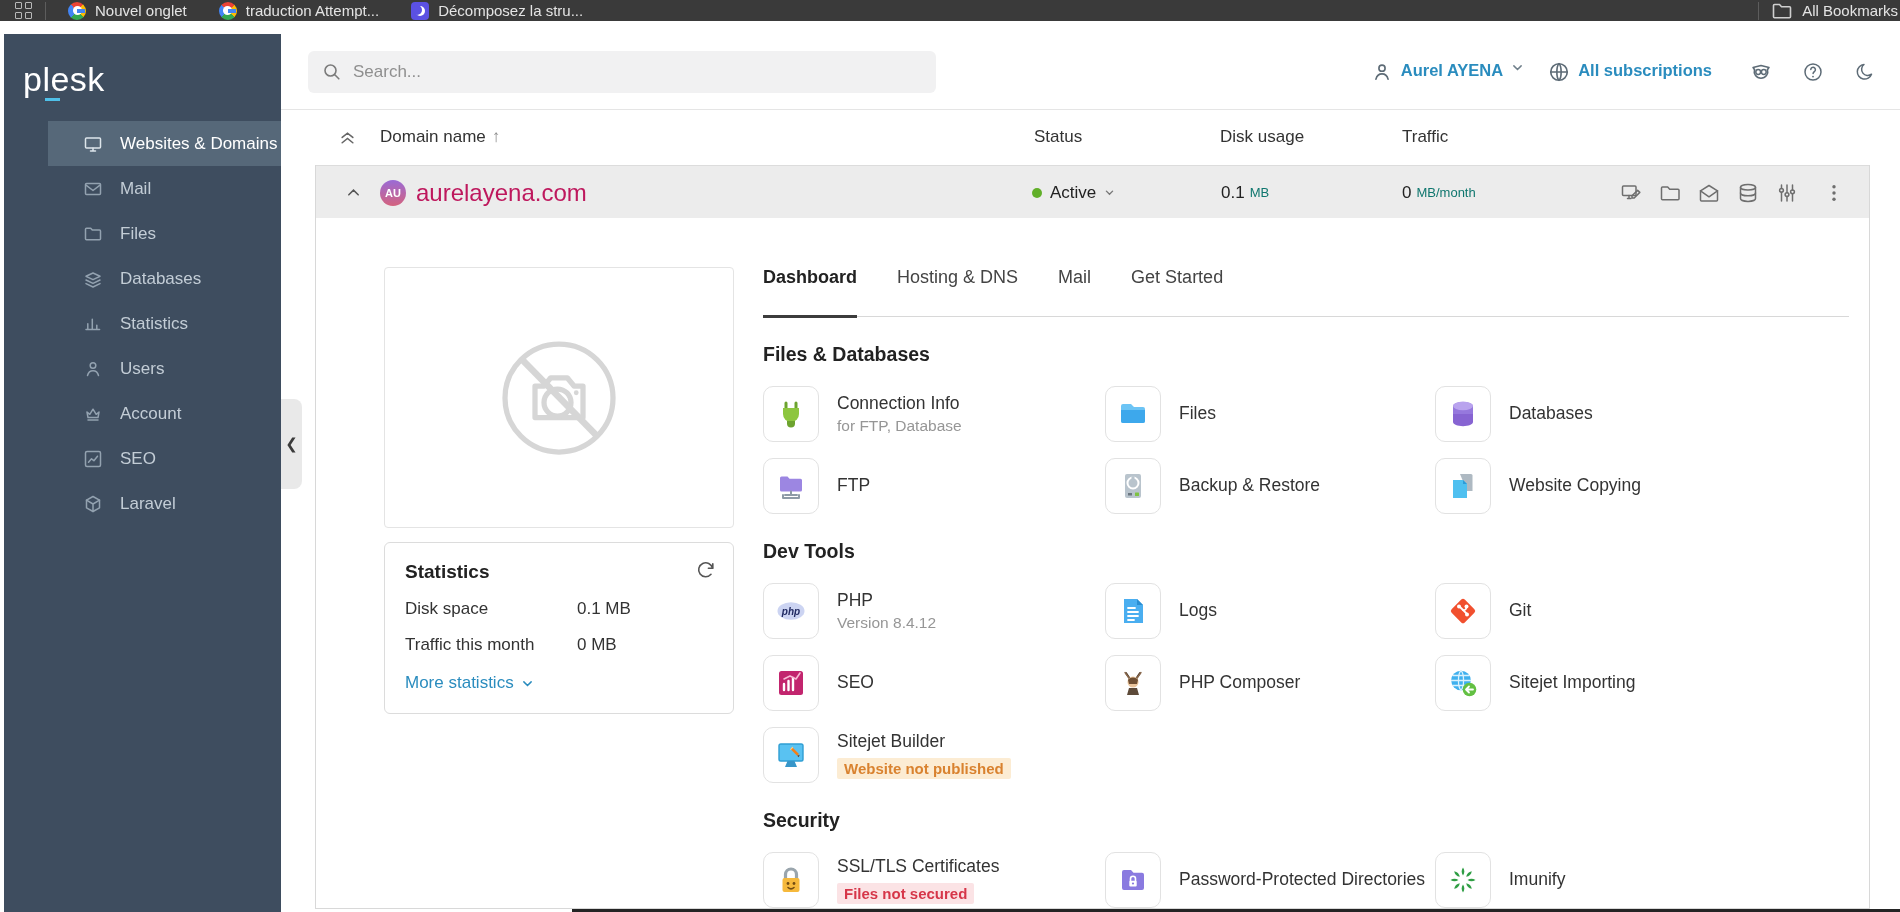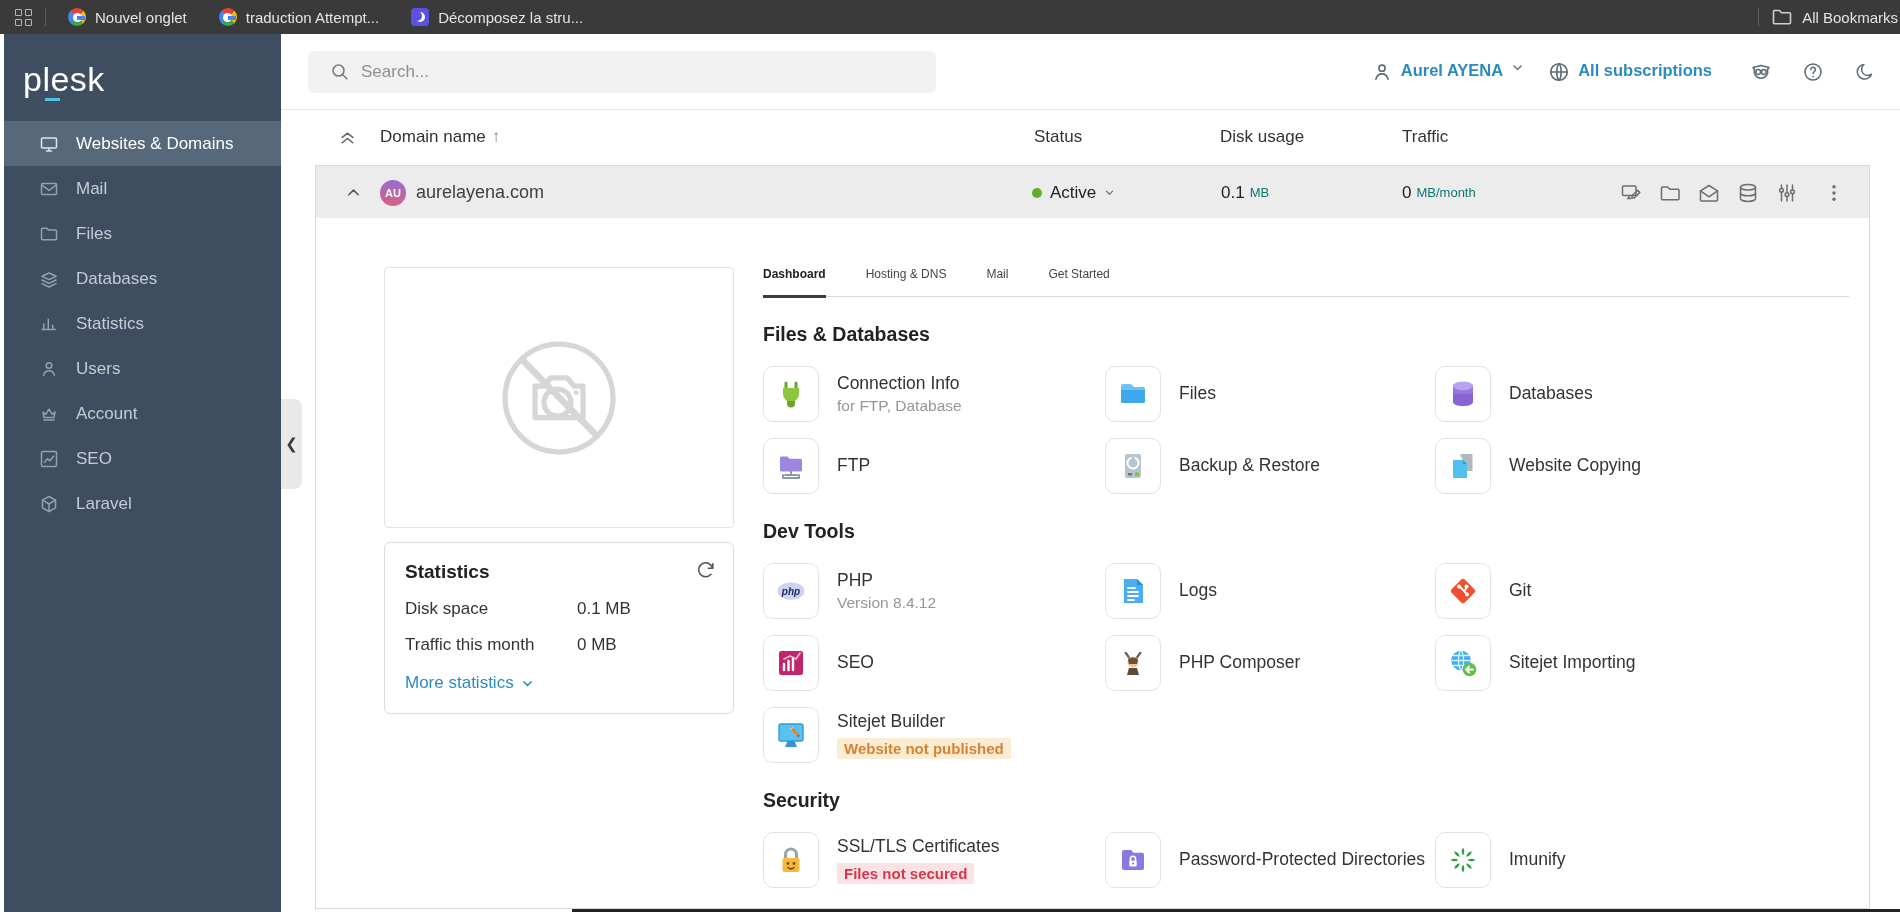--- a/index.html
+++ b/index.html
@@ -1,71 +1,71 @@
 <!DOCTYPE html>
 <html><head>
 <meta charset="utf-8">
 <style>
   * { margin:0; padding:0; box-sizing:border-box; }
   html,body { width:1900px; height:912px; overflow:hidden; font-family:"Liberation Sans",sans-serif; background:#fff; }
   .stage { position:relative; width:1900px; height:912px; overflow:hidden; }
 
   
-  .browser-bar { position:absolute; top:0; left:0; width:1900px; height:34px; background:#3a3a3a; display:flex; align-items:center; color:#e4e4e4; }
+  .browser-bar { position:absolute; top:0; left:0; width:1900px; height:21px; background:#3a3a3a; display:flex; align-items:center; color:#e4e4e4; }
   .bgrid { width:17px; height:17px; margin-left:15px; display:grid; grid-template-columns:7px 7px; grid-template-rows:7px 7px; gap:3px; }
   .bgrid span { border:1.5px solid #b9b9b9; border-radius:1px; }
   .bdivider { width:1px; height:18px; background:#5d5d5d; margin:0 12px 0 13px; }
   .btab { display:flex; align-items:center; gap:9px; padding:0 22px 0 10px; height:34px; cursor:pointer; }
   .btab-label { font-size:15px; white-space:nowrap; }
   .gfav { position:relative; width:18px; height:18px; border-radius:50%; flex:0 0 18px;
           background:conic-gradient(from -45deg,#ea4335 0 90deg,#fbbc05 0 180deg,#34a853 0 270deg,#4285f4 0 360deg); }
   .gfav::after { content:""; position:absolute; inset:4.5px; background:#fff; border-radius:50%; }
   .gfav::before { content:""; position:absolute; right:1px; top:7.5px; width:8px; height:4px; background:#4285f4; z-index:2; }
   .pfav { position:relative; width:18px; height:18px; border-radius:4px; background:#5b51e3; flex:0 0 18px; overflow:hidden; }
   .pfav::after { content:""; position:absolute; left:4px; top:4px; width:10px; height:10px; border-radius:50%; background:#fff; }
   .pfav::before { content:""; position:absolute; left:1px; top:3px; width:10px; height:10px; border-radius:50%; background:#5b51e3; z-index:1; }
   .bright { margin-left:auto; display:flex; align-items:center; }
   .allbm { display:flex; align-items:center; gap:9px; padding-right:2px; font-size:15px; white-space:nowrap; cursor:pointer; }
 
   
   .sidebar { position:absolute; left:4px; top:34px; width:291px; bottom:0; background:#3e4d5f; }
   .logo { position:relative; margin:26px 0 0 19px; color:#fff; font-size:34px; letter-spacing:.5px; width:110px; }
   .logo::after { content:""; position:absolute; left:22px; bottom:-2px; width:15px; height:3px; background:#4fc0e8; }
-  .nav { margin-top:22px; }
+  .nav { margin-top:22px;margin-left:44px; }
   .nav-item { display:flex; align-items:center; gap:17px; height:45px; padding-left:35px; color:#c3cdd6; font-size:17px; cursor:pointer; }
   .nav-item .nav-icon { width:20px; height:20px; display:inline-flex; }
   .nav-item.active { background:#566879; color:#fff; }
   .nav-icon svg { stroke:#93a2b0; }
   .nav-item.active .nav-icon svg { stroke:#dde5eb; }
   .collapse-handle { position:absolute; left:281px; top:399px; width:21px; height:90px; background:#e9e9e9; border-radius:0 8px 8px 0; display:flex; align-items:center; justify-content:center; color:#3c3c3c; font-size:15px; cursor:pointer; z-index:5; }
 
   
   .main { position:absolute; left:281px; top:34px; right:0; bottom:0; background:#fff; }
   .topbar { position:absolute; left:0; top:0; right:0; height:76px; border-bottom:1px solid #e5e5e5; }
-  .search-box { position:absolute; left:27px; top:17px; width:628px; height:42px; background:#f1f1f2; border-radius:6px; display:flex; align-items:center; padding:0 22px; gap:11px; }
+  .search-box { position:absolute; left:27px; top:17px; width:628px; height:42px; background:#f1f1f2; border-radius:6px; display:flex; align-items:center; padding:0 14px; gap:11px; }
   .search-box input { border:none; outline:none; background:transparent; font-size:17px; color:#555; width:100%; font-family:inherit; }
   .search-box input::placeholder { color:#8f8f8f; }
   .top-right { position:absolute; right:24px; top:0; height:76px; display:flex; align-items:center; }
   .tr-link { display:flex; align-items:flex-start; gap:8px; color:#2a8cbe; font-size:16.5px; font-weight:600; cursor:pointer; white-space:nowrap; }
   .tr-icon { width:22px; height:22px; display:inline-flex; cursor:pointer; }
   .sp24{width:24px;} .sp38{width:38px;} .sp30{width:30px;}
 
   
   .table-head { position:absolute; left:0; top:76px; right:0; height:55px; font-size:17px; color:#333; }
   .th-item { position:absolute; top:17px; white-space:nowrap; }
   .sort-arrow { color:#8a8a8a; margin-left:6px; }
 
   
   .domain-card { position:absolute; left:34px; top:131px; width:1555px; bottom:3px; border:1px solid #d8d8d8; border-top:none; background:#fff; }
   .row-summary { position:relative; height:53px; background:#ececec; border-top:1px solid #dcdcdc; }
   .rs-abs { position:absolute; top:0; height:53px; display:flex; align-items:center; }
   .chev-up { left:24px; width:26px; justify-content:center; cursor:pointer; }
   .avatar { left:64px; }
   .avatar .av { width:26px; height:26px; border-radius:50%; background:linear-gradient(#9a6bd6,#d4627e); color:#fff; font-size:11px; font-weight:bold; display:flex; align-items:center; justify-content:center; }
-  .dname { left:100px; font-size:18px; color:#404040; }
+  .dname { left:100px; font-size:24px; color:#be185d; }
   .status-g { left:716px; gap:8px; cursor:pointer; }
   .dot { width:10px; height:10px; border-radius:50%; background:#61af29; }
   .status-txt { font-size:17px; color:#222; }
   .disk-g { left:905px; } .traffic-g { left:1086px; }
   .val { font-size:17px; color:#222; } .unit { font-size:13px; color:#0f766e; margin-left:5px; }
   .row-actions { position:absolute; right:24px; top:0; height:53px; display:flex; align-items:center; gap:17px; }
   .action-icon { width:22px; height:22px; display:inline-flex; cursor:pointer; }
   .kebab { margin-left:8px; }
 
   
@@ -73,21 +73,21 @@
   .shot-card { height:261px; border:1px solid #e4e4e4; border-radius:4px; background:#fff; display:flex; align-items:center; justify-content:center; }
   .stats-card { margin-top:14px; border:1px solid #dcdcdc; border-radius:6px; padding:18px 20px 20px; position:relative; }
   .stats-title { font-size:19px; font-weight:bold; color:#222; }
   .refresh-btn { position:absolute; right:16px; top:16px; width:22px; height:22px; cursor:pointer; }
   .stat-row { display:flex; margin-top:16px; font-size:17px; color:#333; }
   .stat-label { width:172px; flex:0 0 172px; }
   .more-link { margin-top:18px; color:#2a8cbe; font-size:17px; display:flex; align-items:center; gap:7px; cursor:pointer; }
 
   .right-col { position:absolute; left:447px; top:102px; width:1086px; }
   .ptabs { display:flex; gap:40px; border-bottom:1px solid #d8d8d8; }
-  .ptab { font-size:12px; color:#444; padding-bottom:14px; cursor:pointer; }
+  .ptab { font-size:18px; color:#444; padding-bottom:27px; cursor:pointer; }
   .ptab.active { color:#222; font-weight:600; border-bottom:3px solid #3c3c3c; margin-bottom:-2px; }
   .sec-title { font-size:19.5px; font-weight:bold; color:#222; margin-top:26px; }
   .tile-grid { display:grid; grid-template-columns:342px 330px 340px; row-gap:16px; margin-top:20px; }
   .tile { display:flex; align-items:center; gap:18px; cursor:pointer; }
   .tile-icon { width:56px; height:56px; flex:0 0 56px; border:1px solid #e2e2e2; border-radius:10px; background:#fff; display:flex; align-items:center; justify-content:center; }
   .tile-label { font-size:17.5px; color:#333; line-height:1.25; }
   .tile-sub { font-size:15.5px; color:#969696; margin-top:3px; }
   .badge { display:inline-block; font-size:15px; font-weight:bold; padding:2px 7px; margin-top:5px; border-radius:2px; }
   .badge-orange { color:#d9822f; background:#fcecd3; }
   .badge-red { color:#d63649; background:#fbe3e5; }

